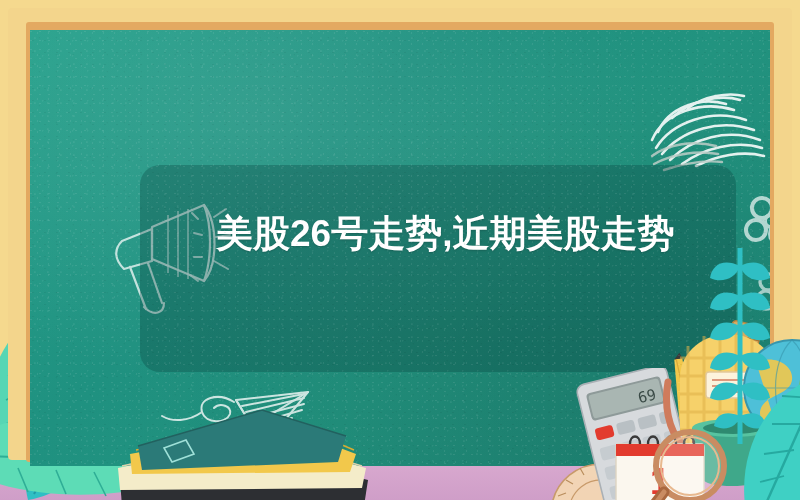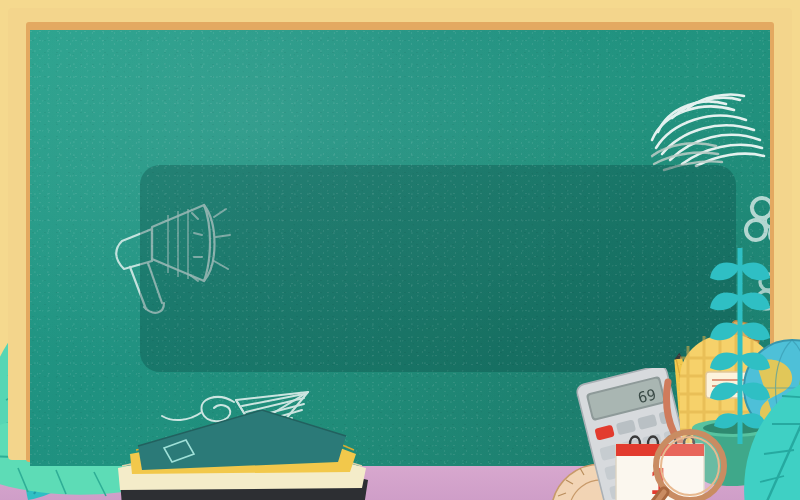--- a/index.html
+++ b/index.html
@@ -244,20 +244,21 @@
           <path d="M76 14 C60 4 40 10 44 24 C48 36 68 36 72 26 C74 18 62 14 56 20"></path>
           <path d="M44 24 C30 34 14 34 4 28"></path>
         </g>
         <g stroke="#ffffff" stroke-width="1.8" fill="none" opacity="0.75">
           <path d="M112 56 L126 66 M130 54 L146 58"></path>
         </g>
       </svg>
 
       <div class="text-panel"></div>
 
+      <div class="headline">美股26号走势,近期美股走势</div>
 
       <svg class="obj ruler" width="90" height="150" viewBox="0 0 90 150">
         <g transform="rotate(14 45 75)">
           <rect x="28" y="6" width="30" height="140" rx="4" fill="#d9a martial"></rect>
           <rect x="28" y="6" width="30" height="140" rx="4" fill="#d8a95f"></rect>
           <rect x="28" y="6" width="30" height="140" rx="4" fill="none" stroke="#b8853f" stroke-width="1.4"></rect>
           <g stroke="#a9742f" stroke-width="1.4">
             <path d="M46 20 L58 20 M50 32 L58 32 M46 44 L58 44 M50 56 L58 56 M46 68 L58 68 M50 80 L58 80 M46 92 L58 92 M50 104 L58 104 M46 116 L58 116 M50 128 L58 128"></path>
           </g>
         </g>

